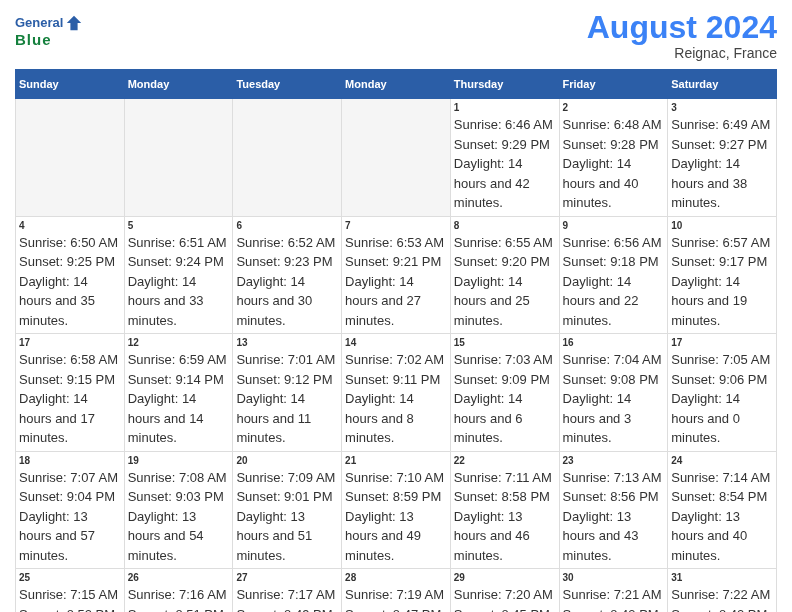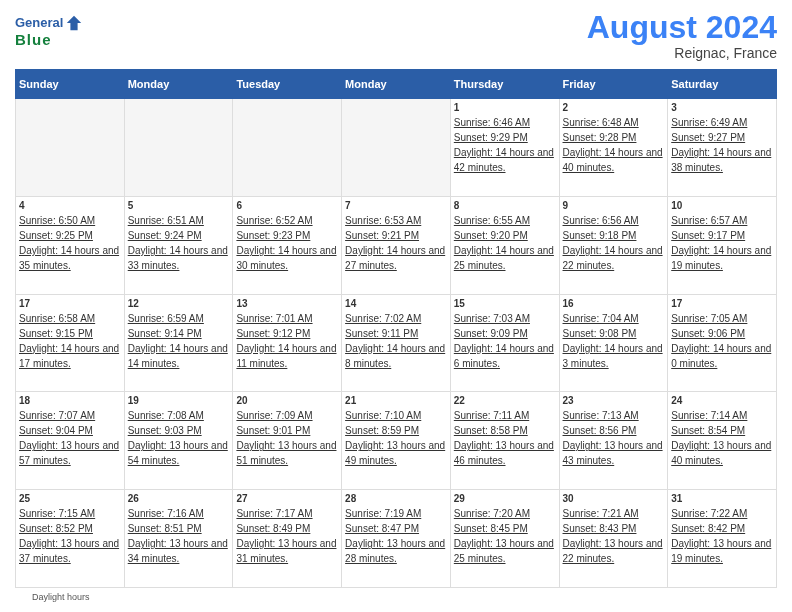--- a/index.html
+++ b/index.html
@@ -87,22 +87,21 @@
       background: #f5f5f5;
     }
     .day-num {
       font-size: 10px;
       font-weight: bold;
       display: block;
       margin-bottom: 2px;
     }
     .day-detail {
       line-height: 1.5;
-      font-size: 10px;
-      text-decoration: underline;
+      font-size: 13px;
     }
   </style>
 </head>
 <body>
 
 <div class="page">
   <div class="header">
     <div class="logo">
       <div class="logo-text">
         <div class="logo-row">

